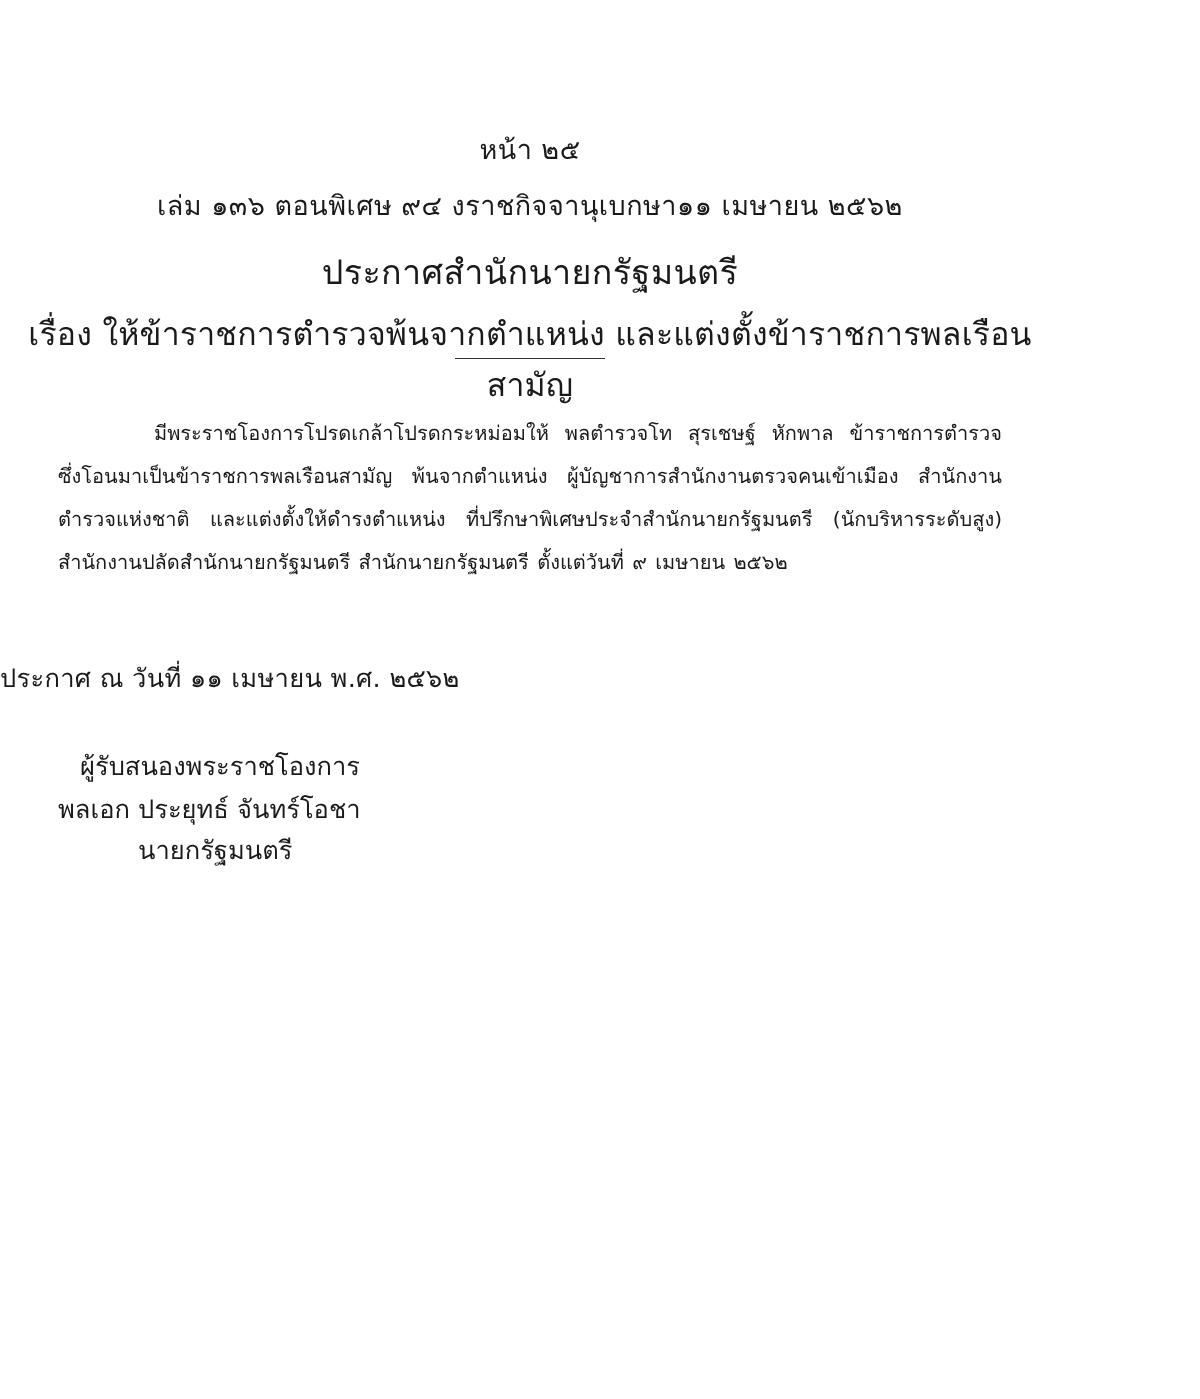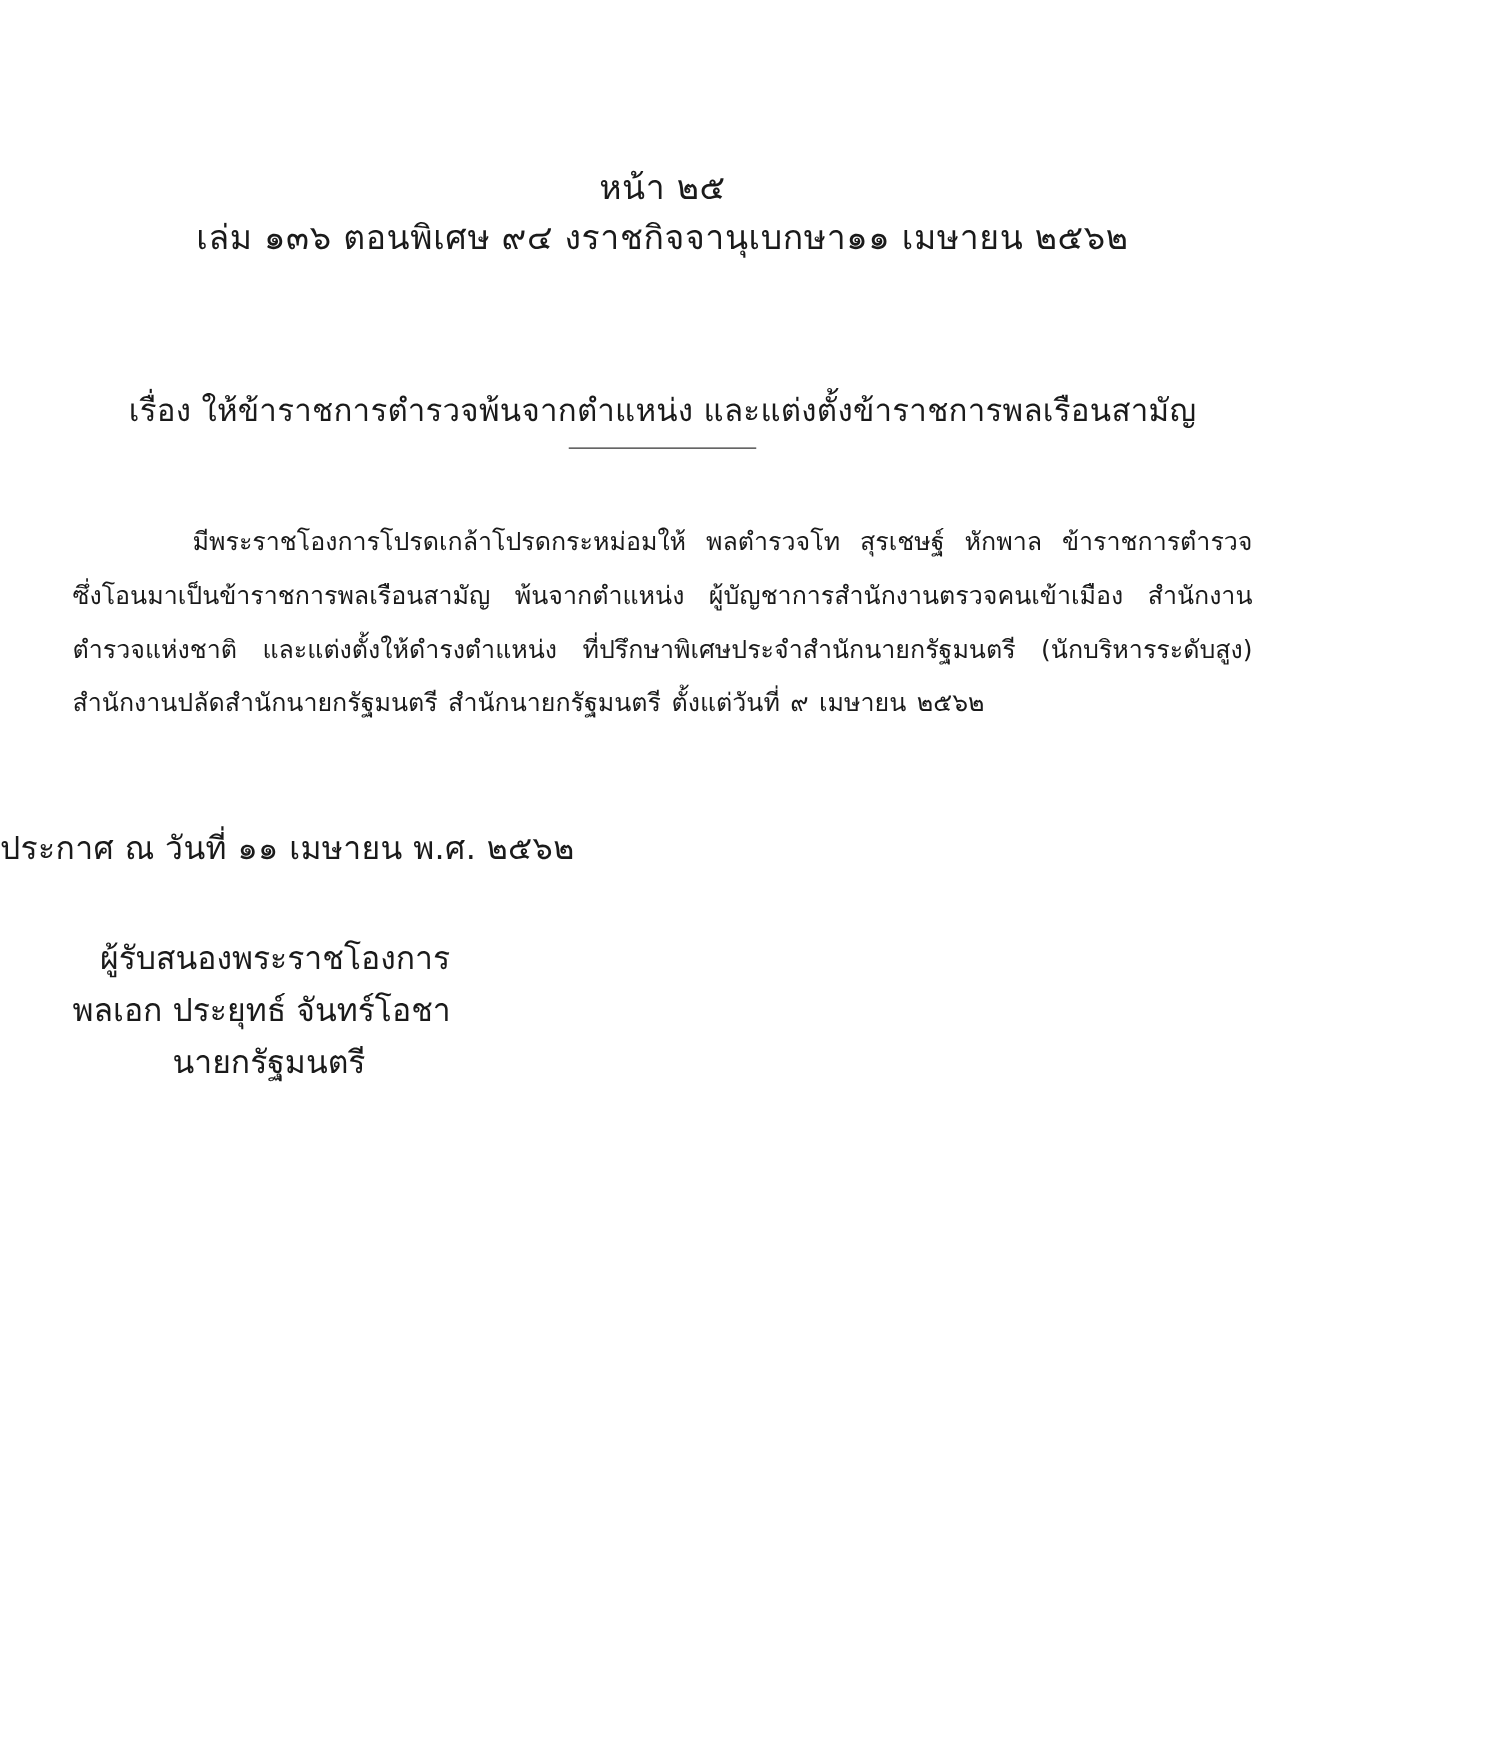--- a/index.html
+++ b/index.html
@@ -41,20 +41,21 @@
     justify-content: center;
     font-size: 27px;
   }
   .header-left {
     white-space: nowrap;
     letter-spacing: 0.5px;
   }
   .header-center {
     white-space: nowrap;
     letter-spacing: 0.5px;
+    margin-top: 16px;
   }
   .header-right {
     white-space: nowrap;
     letter-spacing: 0.5px;
   }
 
   
   .doc-title {
     position: absolute;
     left: 0;
@@ -63,21 +64,21 @@
     text-align: center;
     font-size: 34px;
     letter-spacing: 0.4px;
   }
   .doc-subtitle {
     position: absolute;
     left: 0;
     right: 0;
     top: 308px;
     text-align: center;
-    font-size: 25px;
+    font-size: 32px;
     letter-spacing: 0.2px;
   }
   .rule {
     position: absolute;
     top: 358px;
     left: 50%;
     transform: translateX(-50%);
     width: 150px;
     height: 1px;
     background: #333333;
@@ -126,20 +127,21 @@
 <div class="page">
 
   <div class="header-center-top">หน้า ๒๕</div>
 
   <div class="header-row">
     <div class="header-left">เล่ม ๑๓๖  ตอนพิเศษ  ๙๔  ง</div>
     <div class="header-center">ราชกิจจานุเบกษา</div>
     <div class="header-right">๑๑  เมษายน  ๒๕๖๒</div>
   </div>
 
+  <div class="doc-title">ประกาศสำนักนายกรัฐมนตรี</div>
 
   <div class="doc-subtitle">เรื่อง  ให้ข้าราชการตำรวจพ้นจากตำแหน่ง  และแต่งตั้งข้าราชการพลเรือนสามัญ</div>
 
   <div class="rule"></div>
 
   <div class="body-block">
     <p class="body-para">มีพระราชโองการโปรดเกล้าโปรดกระหม่อมให้  พลตำรวจโท  สุรเชษฐ์  หักพาล  ข้าราชการตำรวจ ซึ่งโอนมาเป็นข้าราชการพลเรือนสามัญ  พ้นจากตำแหน่ง  ผู้บัญชาการสำนักงานตรวจคนเข้าเมือง สำนักงานตำรวจแห่งชาติ  และแต่งตั้งให้ดำรงตำแหน่ง  ที่ปรึกษาพิเศษประจำสำนักนายกรัฐมนตรี (นักบริหารระดับสูง)  สำนักงานปลัดสำนักนายกรัฐมนตรี  สำนักนายกรัฐมนตรี  ตั้งแต่วันที่  ๙ เมษายน  ๒๕๖๒</p>
   </div>
 
   <div class="promulgation">ประกาศ  ณ  วันที่  ๑๑  เมษายน  พ.ศ.  ๒๕๖๒</div>

